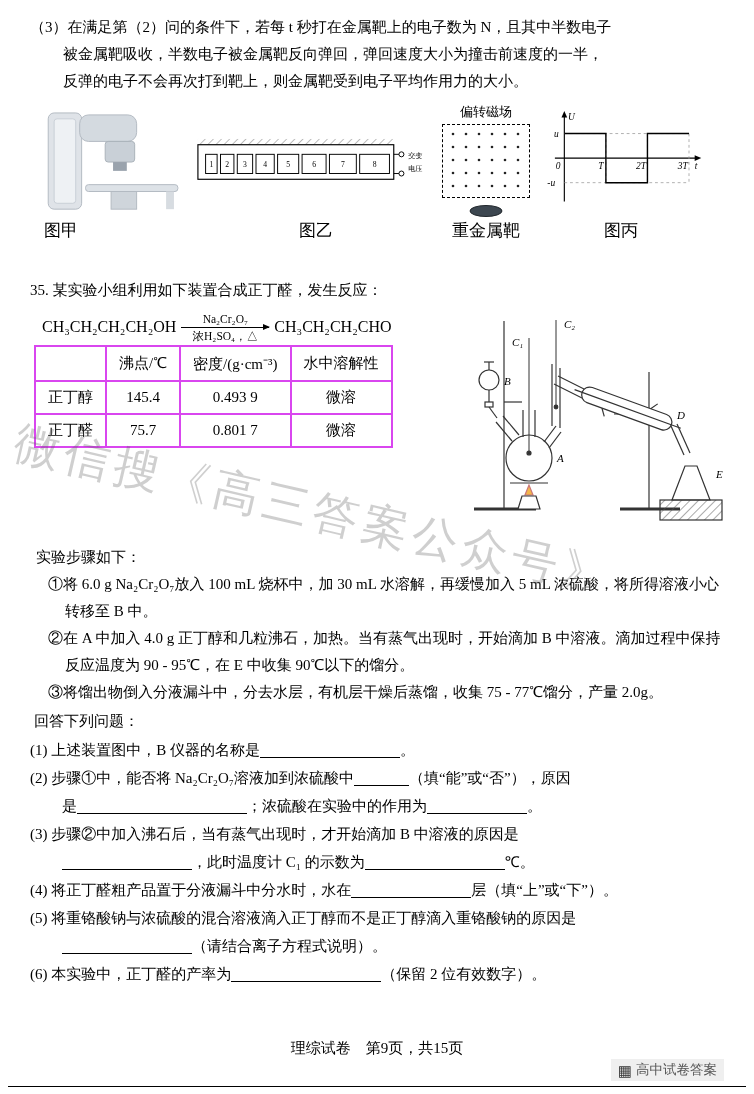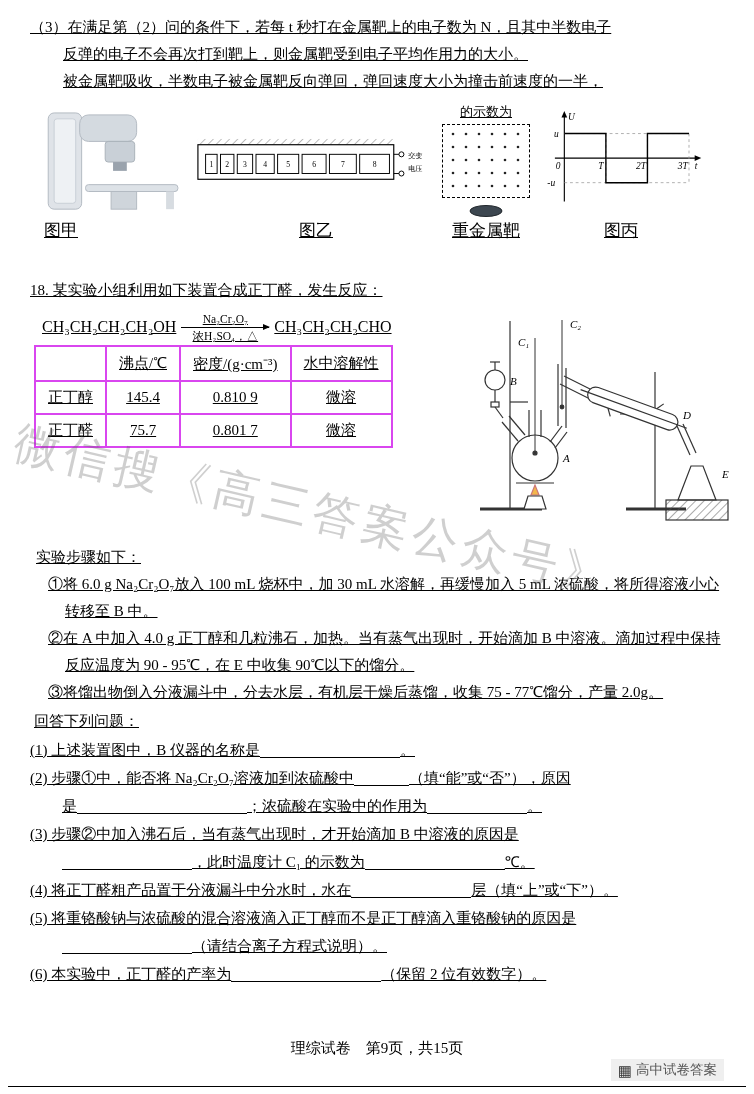--- a/index.html
+++ b/index.html
@@ -1,18 +1,18 @@
 <!DOCTYPE html>
 <html><head>
 <meta charset="utf-8">
 <style>
   html,body{margin:0;padding:0;background:#888;}
   .page{width:754px;height:1094px;margin:0 auto;background:#fff;position:relative;
         overflow:hidden;color:#000;font-family:"Liberation Serif",serif;font-size:15px;}
-  .content{padding:14px 20px 0 30px;position:relative;text-decoration:underline;}
+  .content{padding:14px 26px 0 30px;position:relative;}
   .q3 div{line-height:1.8;}
   .q3 .indent{padding-left:33px;}
 
   
   .figures{display:flex;align-items:flex-end;margin:8px 0 0 12px;}
   .fig{display:flex;flex-direction:column;align-items:center;}
   .fig-label{font-size:17px;}
   .fig-jia .fig-label{align-self:flex-start;margin-left:2px;}
   .fig-yi{margin-left:6px;}
   .fig-yi svg{margin-bottom:26px;}
@@ -63,22 +63,22 @@
 </head>
 <body>
 
 <div class="page">
   <div class="watermark">微信搜《高三答案公众号》</div>
 
   <div class="content">
 
     <div class="q3">
       <div>（3）在满足第（2）问的条件下，若每 t 秒打在金属靶上的电子数为 N，且其中半数电子</div>
+      <div class="indent">被金属靶吸收，半数电子被金属靶反向弹回，弹回速度大小为撞击前速度的一半，</div>
       <div class="indent">反弹的电子不会再次打到靶上，则金属靶受到电子平均作用力的大小。</div>
-      <div class="indent">被金属靶吸收，半数电子被金属靶反向弹回，弹回速度大小为撞击前速度的一半，</div>
     </div>
 
     <div class="figures">
 
       <div class="fig fig-jia">
         <svg width="148" height="110" viewBox="0 0 150 112">
           <rect x="6" y="4" width="34" height="98" rx="6" fill="#dfe3e8" stroke="#b3bac2"></rect>
           <rect x="12" y="10" width="22" height="86" rx="3" fill="#eef1f4" stroke="#c9cfd6"></rect>
           <rect x="38" y="6" width="58" height="27" rx="9" fill="#d4dae0" stroke="#b3bac2"></rect>
           <rect x="64" y="33" width="30" height="21" rx="3" fill="#c9d0d7" stroke="#aab2ba"></rect>
@@ -125,21 +125,21 @@
           <line x1="206" y1="44" x2="211.4" y2="44" stroke="#000" stroke-width="1"></line>
           <g font-size="7.5" text-anchor="start">
             <text x="221" y="28">交变</text>
             <text x="221" y="41">电压</text>
           </g>
         </svg>
         <div class="fig-label">图乙</div>
       </div>
 
       <div class="fig fig-field">
-        <div class="fig-label-top">的示数为</div>
+        <div class="fig-label-top">偏转磁场</div>
         <svg class="field-box" width="86" height="72" viewBox="0 0 86 72">
           <g fill="#222">
             <circle cx="10" cy="9" r="1.3"></circle>
               <circle cx="23" cy="9" r="1.3"></circle>
               <circle cx="36" cy="9" r="1.3"></circle>
               <circle cx="49" cy="9" r="1.3"></circle>
               <circle cx="62" cy="9" r="1.3"></circle>
               <circle cx="75" cy="9" r="1.3"></circle>
             <circle cx="10" cy="22" r="1.3"></circle>
               <circle cx="23" cy="22" r="1.3"></circle>
@@ -196,21 +196,21 @@
             <text x="66" y="64">T</text>
             <text x="106" y="64">2T</text>
             <text x="150" y="64">3T</text>
           </g>
         </svg>
         <div class="fig-label">图丙</div>
       </div>
     </div>
 
     <div class="q27">
-      <div class="q27-intro">18. 某实验小组利用如下装置合成正丁醛，发生反应：</div>
+      <div class="q27-intro">35. 某实验小组利用如下装置合成正丁醛，发生反应：</div>
 
       <div class="eq-row">
         <span>CH₃CH₂CH₂CH₂OH</span>
         <span class="eq-arrow">
           <span>Na₂Cr₂O₇</span>
           <span class="eq-mid"></span>
           <span>浓H₂SO₄，△</span>
         </span>
         <span>CH₃CH₂CH₂CHO</span>
       </div>
@@ -220,21 +220,21 @@
         <tbody>
             <tr>
           <th></th>
           <th>沸点/℃</th>
           <th>密度/(g·cm⁻³)</th>
           <th>水中溶解性</th>
         </tr>
         <tr>
           <td>正丁醇</td>
           <td>145.4</td>
-          <td>0.810 9</td>
+          <td>0.493 9</td>
           <td>微溶</td>
         </tr>
         <tr>
           <td>正丁醛</td>
           <td>75.7</td>
           <td>0.801 7</td>
           <td>微溶</td>
         </tr>
       </tbody>
         </table>

